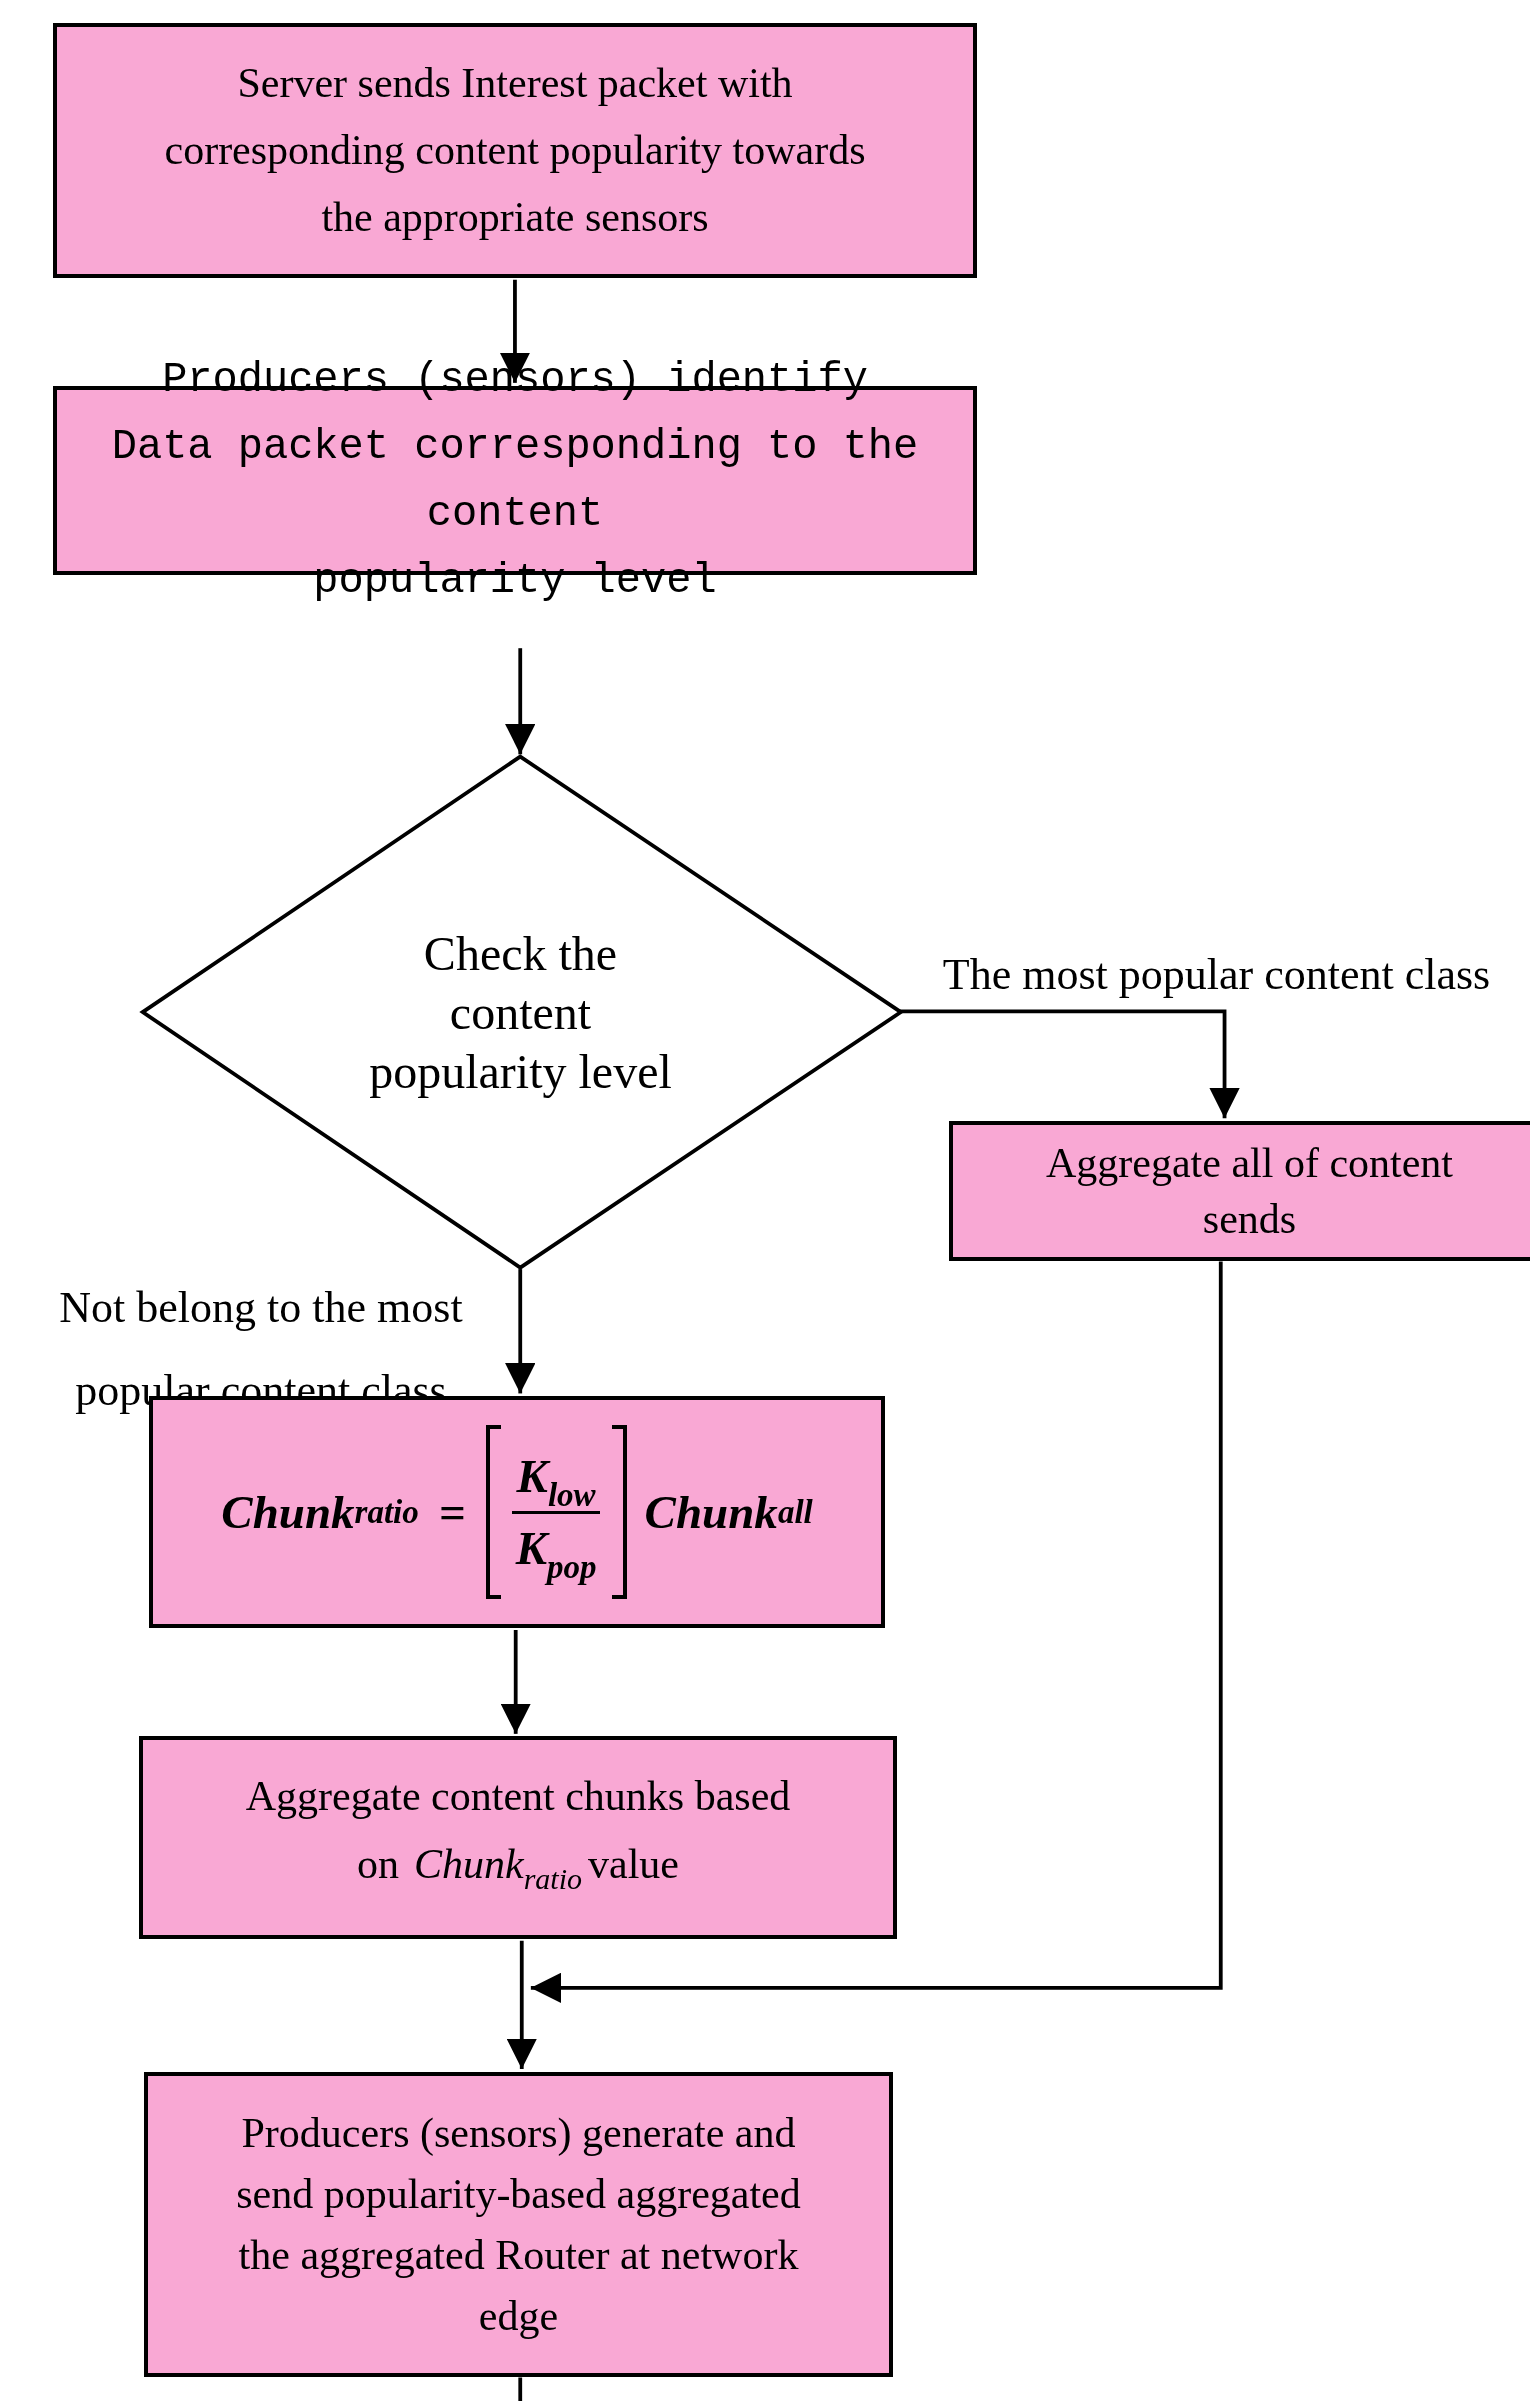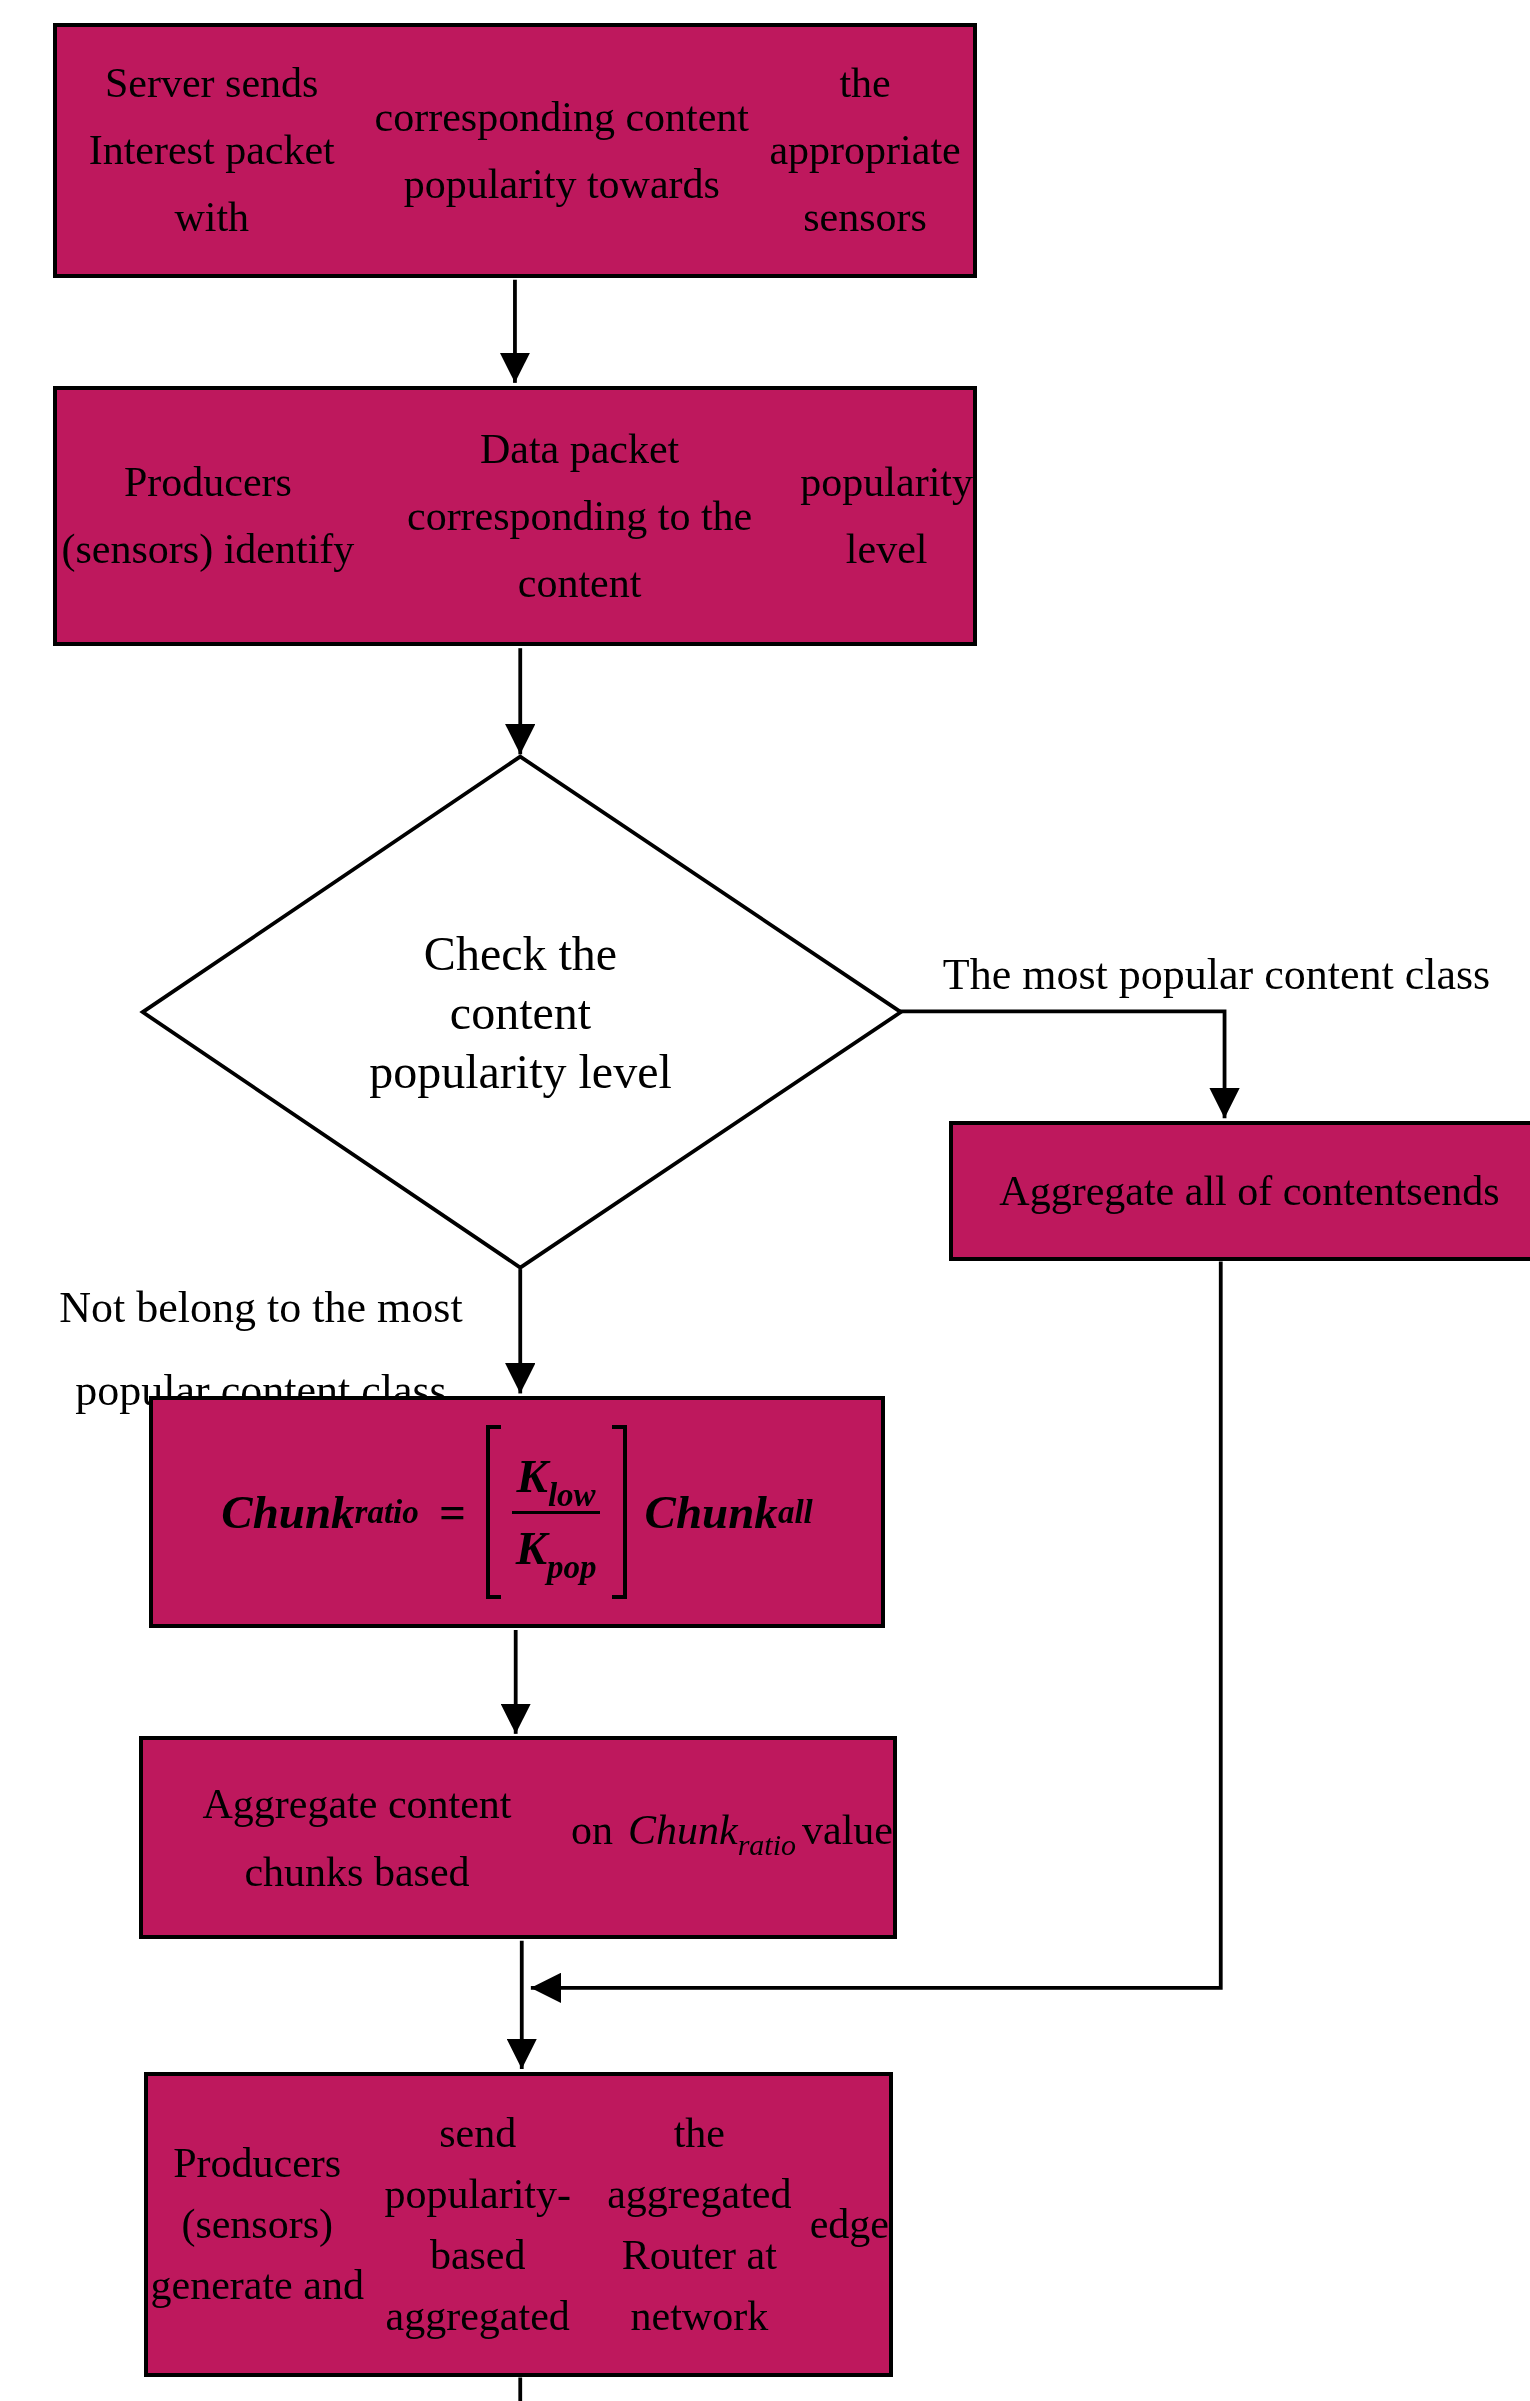--- a/index.html
+++ b/index.html
@@ -1,28 +1,28 @@
 <!DOCTYPE html>
 <html style="font-size:12px"><head>
 <meta charset="utf-8">
 <style>
   html,body{margin:0;padding:0;background:#ffffff;}
   body{width:1531px;height:2401px;position:relative;overflow:hidden;
        font-family:"Liberation Serif","DejaVu Serif",serif;color:#000;}
   #stage{position:absolute;left:0;top:0;width:1531px;height:2401px;}
   svg.wires{position:absolute;left:0;top:0;width:1531px;height:2401px;}
 
-  .fbox{position:absolute;border:4.5px solid #000;background:#be185d;
-        display:flex;flex-direction:row;align-items:center;justify-content:center;
+  .fbox{position:absolute;border:4.5px solid #000;background:#f9a8d4;
+        display:flex;flex-direction:column;align-items:center;justify-content:center;
         text-align:center;box-sizing:border-box;}
   .fbox .ln{display:block;}
 
   .t56{font-size:42px;line-height:67px;}
   .box-server{left:53px;top:23px;width:924px;height:255px;}
-  .box-producers-identify{left:53px;top:386px;width:924px;height:260px;}
+  .box-producers-identify{left:53px;top:386px;width:924px;height:189px;font-family:Liberation Mono, monospace;}
   .box-aggregate-all{left:949px;top:1121px;width:601px;height:140px;}
   .box-aggregate-all .ln{line-height:56px;}
   .box-formula{left:149px;top:1396px;width:736px;height:232px;}
   .box-aggregate-ratio{left:139px;top:1736px;width:758px;height:203px;}
   .box-aggregate-ratio .ln{line-height:68px;}
   .box-producers-generate{left:144px;top:2072px;width:749px;height:305px;}
   .box-producers-generate .ln{line-height:61px;}
 
   .diamond-text{position:absolute;left:293px;top:924px;width:455px;height:177px;
     display:flex;flex-direction:column;align-items:center;justify-content:center;

